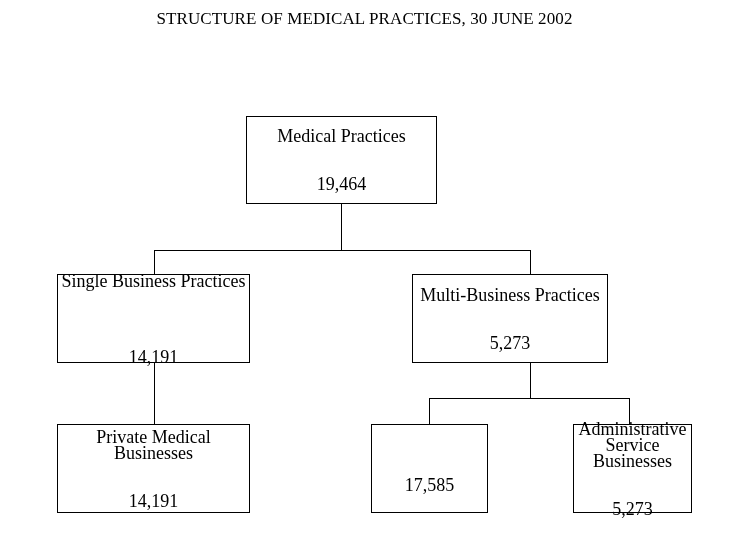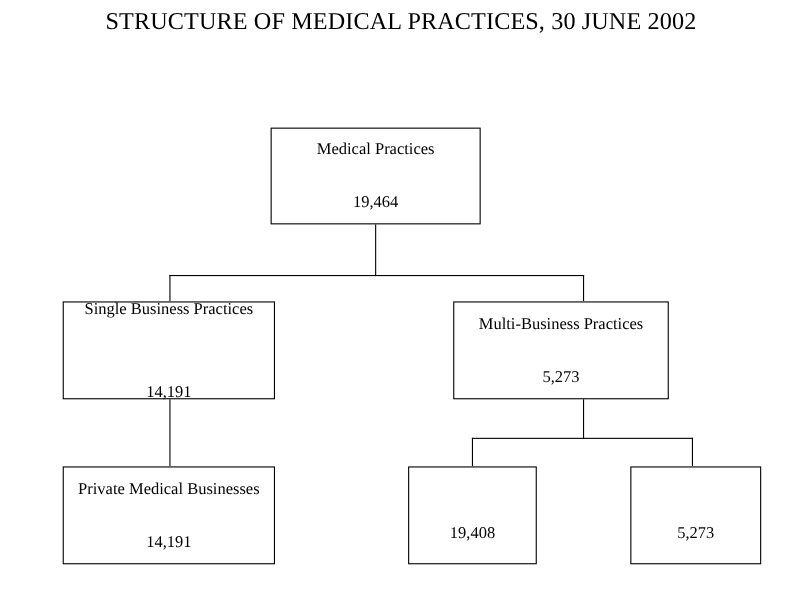--- a/index.html
+++ b/index.html
@@ -21,37 +21,37 @@
     top: 0;
     width: 729px;
     height: 540px;
   }
   .chart-title {
     position: absolute;
     left: 0;
     top: 8px;
     width: 729px;
     text-align: center;
-    font-size: 22px;
+    font-size: 17px;
     line-height: 21px;
     letter-spacing: 0.1px;
     white-space: nowrap;
     color: #000000;
   }
   .node-box {
     position: absolute;
     box-sizing: border-box;
     border: 1px solid #000000;
     background: #ffffff;
     display: flex;
     flex-direction: column;
     align-items: center;
     justify-content: center;
     text-align: center;
-    font-size: 15px;
+    font-size: 18px;
     line-height: 16px;
     color: #000000;
   }
   .node-label {
     white-space: pre-line;
     display: block;
   }
   .node-value {
     display: block;
     margin-top: 32px;
@@ -118,20 +118,22 @@
   <div class="conn conn-h" id="conn-level3-bar"></div>
   <div class="conn conn-v" id="conn-mpmb-up"></div>
   <div class="conn conn-v" id="conn-masb-up"></div>
 
   <div class="node-box" id="node-single-pmb">
     <span class="node-label">Private Medical Businesses</span>
     <span class="node-value">14,191</span>
   </div>
 
   <div class="node-box" id="node-multi-pmb">
-    <span class="node-value">19,408</span>
+    <span class="node-value">17,585</span>
   </div>
 
   <div class="node-box" id="node-multi-asb">
+    <span class="node-label">Administrative
+Service Businesses</span>
     <span class="node-value">5,273</span>
   </div>
 
 </div>
 
 </body></html>

